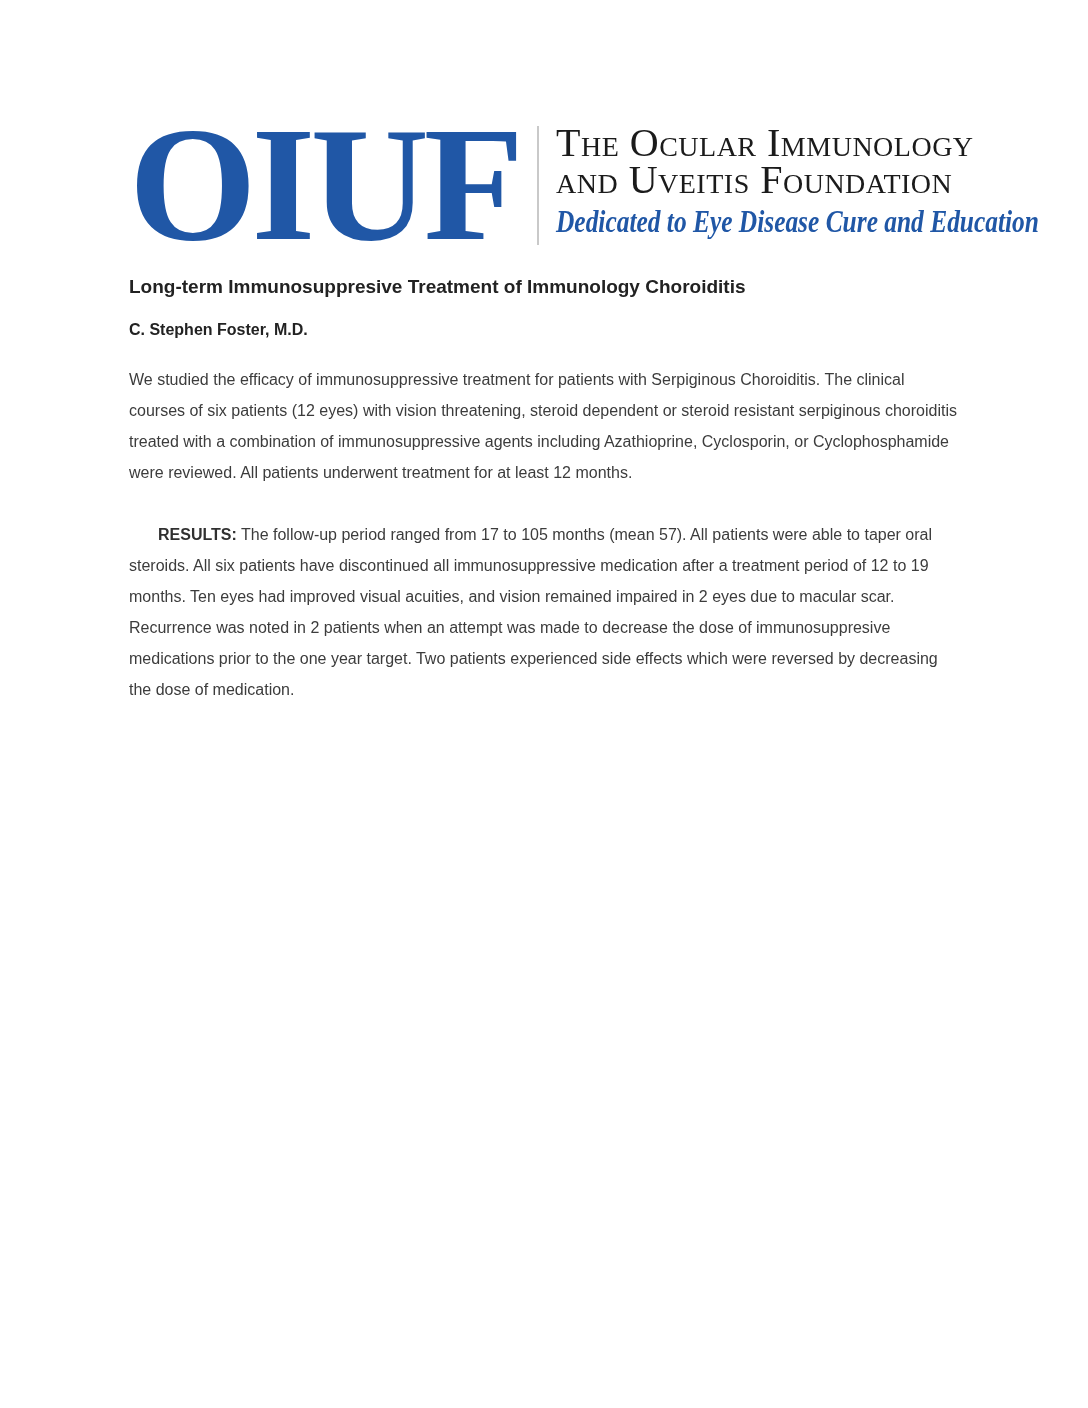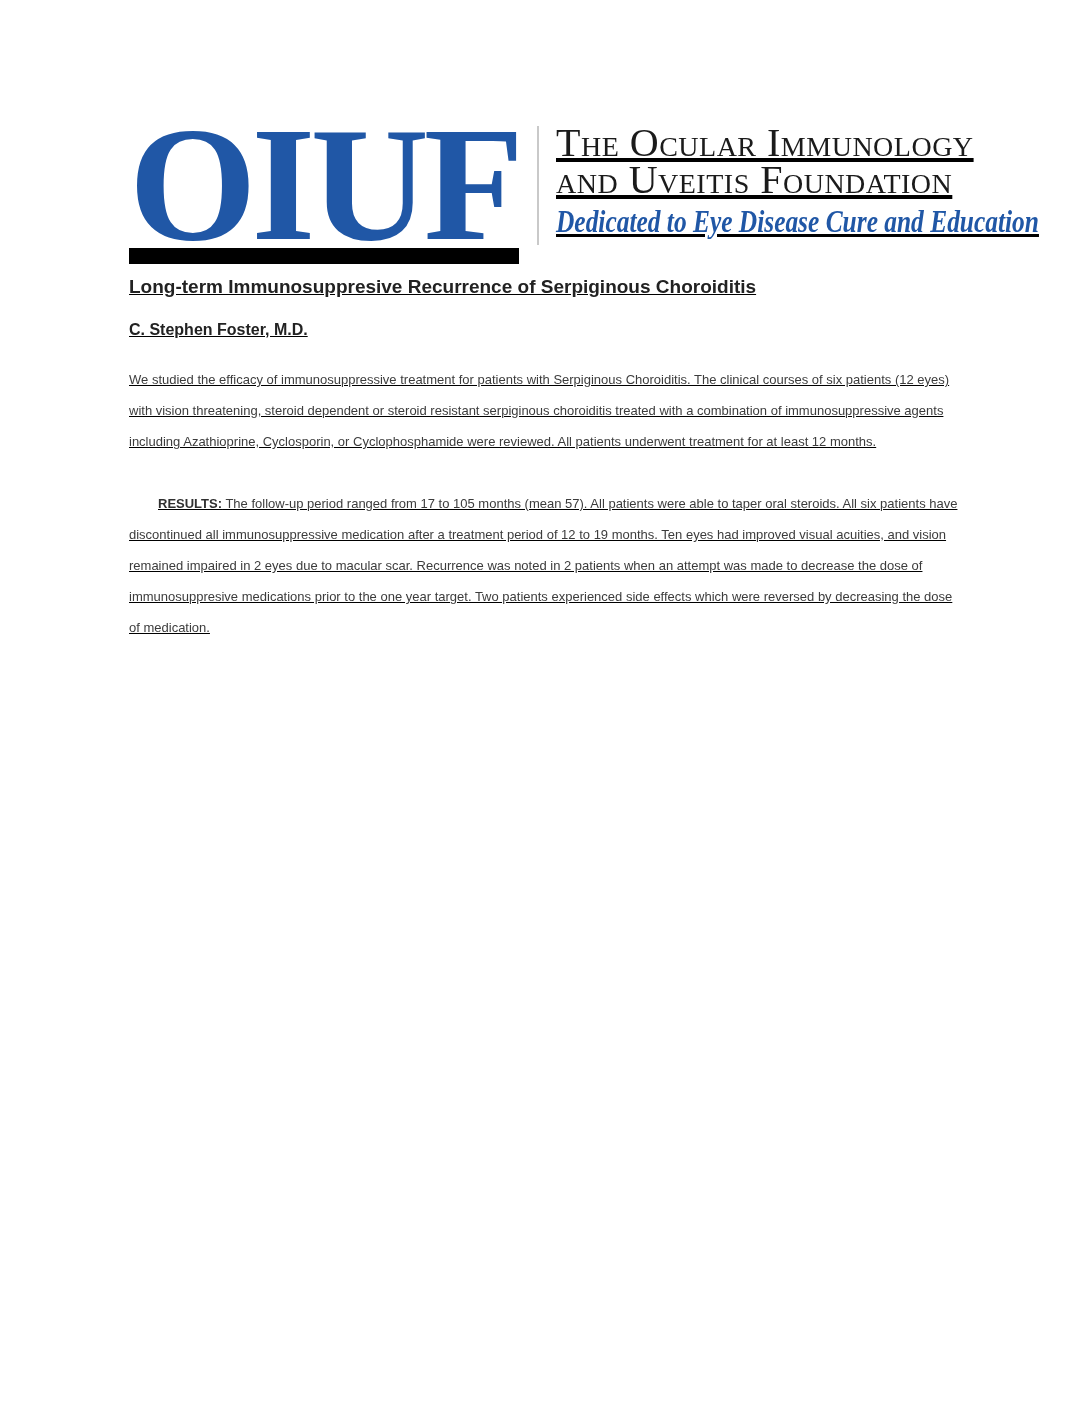--- a/index.html
+++ b/index.html
@@ -13,21 +13,20 @@
     height: 1408px;
     background: #ffffff;
     font-family: "Liberation Sans", sans-serif;
     overflow: hidden;
   }
   .content {
     position: absolute;
     left: 129px;
     top: 0;
     width: 834px;
-    text-decoration: underline;
   }
   
   .letterhead {
     margin-top: 124px;
     display: flex;
     align-items: flex-start;
     height: 122px;
   }
   .monogram {
     font-family: "Liberation Serif", serif;
@@ -79,21 +78,21 @@
     color: #222222;
   }
   .article-author {
     margin: 23px 0 0 0;
     font-size: 16px;
     font-weight: bold;
     color: #222222;
   }
   .body-para {
     margin: 25px 0 0 0;
-    font-size: 13px;
+    font-size: 16px;
     line-height: 31px;
     color: #3c3c3c;
   }
   .body-para.spaced {
     margin-top: 31px;
   }
   .para-label {
     font-weight: bold;
     color: #303030;
     margin-left: 29px;
@@ -111,21 +110,21 @@
       <div class="org-block">
         <div class="org-name">
           <div>The Ocular Immunology</div>
           <div>and Uveitis Foundation</div>
         </div>
         <div class="tagline">Dedicated to Eye Disease Cure and Education</div>
       </div>
     </header>
 
     <main>
-      <h1 class="article-title">Long-term Immunosuppresive Recurrence of Serpiginous Choroiditis</h1>
+      <h1 class="article-title">Long-term Immunosuppresive Treatment of Immunology Choroiditis</h1>
 
       <p class="article-author">C. Stephen Foster, M.D.</p>
 
       <p class="body-para">We studied the efficacy of immunosuppressive treatment for patients with Serpiginous Choroiditis. The clinical courses of six patients (12 eyes) with vision threatening, steroid dependent or steroid resistant serpiginous choroiditis treated with a combination of immunosuppressive agents including Azathioprine, Cyclosporin, or Cyclophosphamide were reviewed. All patients underwent treatment for at least 12 months.</p>
 
       <p class="body-para spaced"><span class="para-label">RESULTS:</span><span> The follow-up period ranged from 17 to 105 months (mean 57). All patients were able to taper oral steroids. All six patients have discontinued all immunosuppressive medication after a treatment period of 12 to 19 months. Ten eyes had improved visual acuities, and vision remained impaired in 2 eyes due to macular scar. Recurrence was noted in 2 patients when an attempt was made to decrease the dose of immunosuppresive medications prior to the one year target. Two patients experienced side effects which were reversed by decreasing the dose of medication.</span></p>
 
     </main>
 
   </div>

